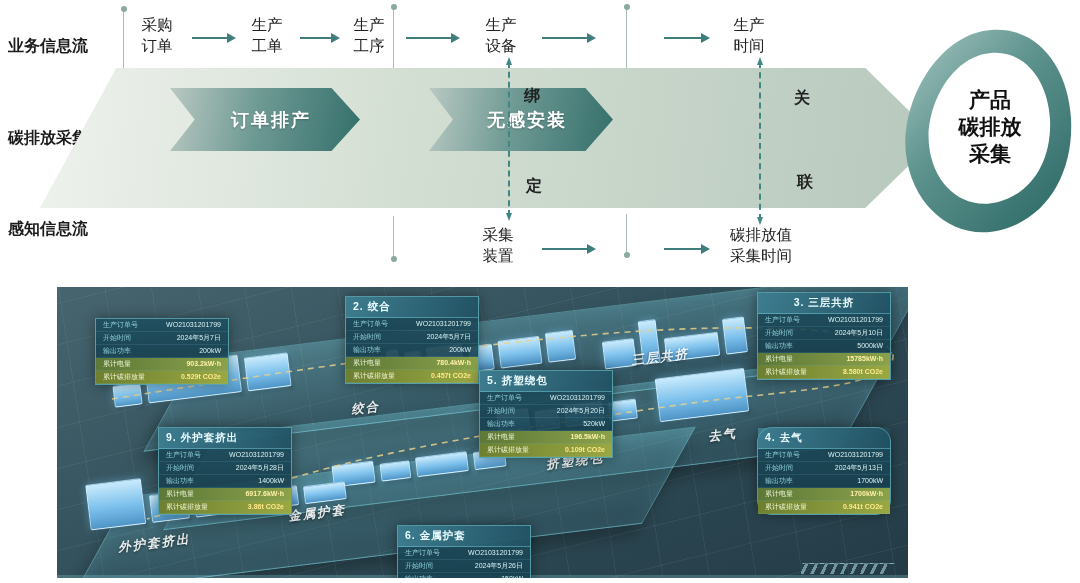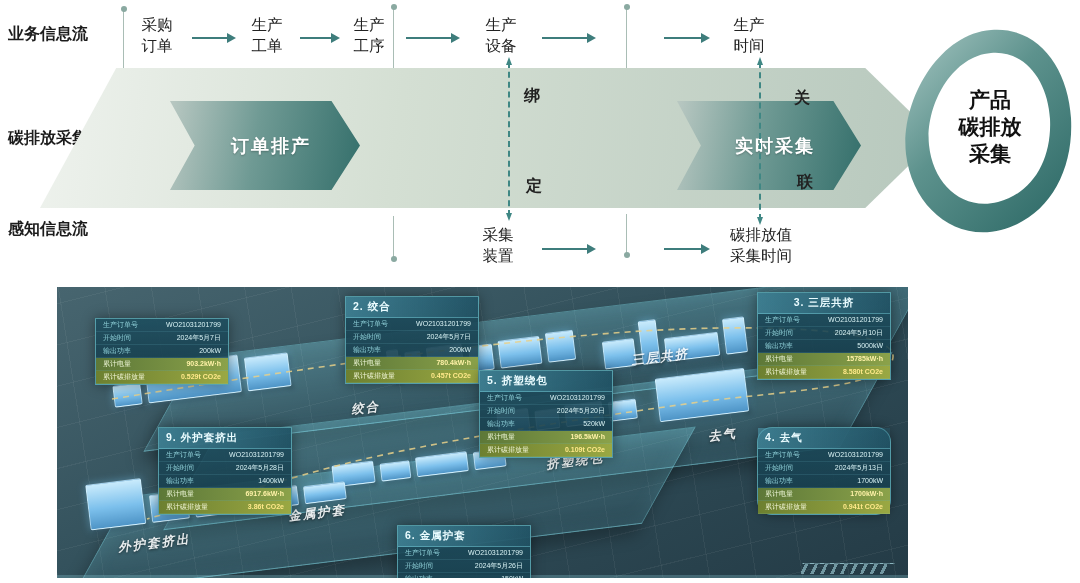--- a/index.html
+++ b/index.html
@@ -1,21 +1,21 @@
 <!DOCTYPE html>
 <html><head>
 <meta charset="utf-8">
 <style>
   html,body{margin:0;padding:0;background:#fff;}
   body{width:1080px;height:583px;position:relative;font-family:"Liberation Sans","DejaVu Sans",sans-serif;overflow:hidden;}
   .stage{position:absolute;inset:0;}
 
   
   .row-label{position:absolute;font-size:16px;font-weight:bold;color:#1c1c1c;white-space:nowrap;}
-  .lbl-business{left:8px;top:24px;font-family:Liberation Serif, serif;}
+  .lbl-business{left:8px;top:36px;font-family:Liberation Serif, serif;}
   .lbl-collection{left:8px;top:128px;}
   .lbl-perception{left:8px;top:219px;}
 
   .flow-item{position:absolute;font-size:15.5px;color:#222;line-height:21px;text-align:center;white-space:pre-line;}
   .fi0{left:128px;top:14px;width:58px;}
   .fi1{left:238px;top:14px;width:58px;}
   .fi2{left:340px;top:14px;width:58px;}
   .fi3{left:472px;top:14px;width:58px;}
   .fi4{left:720px;top:14px;width:58px;}
   .pi0{left:466px;top:224px;width:64px;}
@@ -48,21 +48,21 @@
   .conn-char{position:absolute;font-size:16px;font-weight:bold;color:#222;z-index:6;}
   .cc-bind1{left:524px;top:86px;}
   .cc-bind2{left:526px;top:176px;}
   .cc-link1{left:794px;top:88px;}
   .cc-link2{left:797px;top:172px;}
 
   .band{position:absolute;left:40px;top:68px;width:897px;height:140px;z-index:1;
     background:linear-gradient(97deg,#eef2ed 0%,#d4dfd3 40%,#b7c8bd 100%);
     clip-path:polygon(8.5% 0,92% 0,100% 50%,92% 100%,0 100%);
     filter:drop-shadow(3px 4px 4px rgba(90,110,100,0.25));}
-  .chevron{position:absolute;top:101px;height:89px;z-index:2;display:flex;align-items:center;justify-content:center;
+  .chevron{position:absolute;top:88px;height:63px;z-index:2;display:flex;align-items:center;justify-content:center;
     color:#fff;font-size:18px;font-weight:bold;letter-spacing:2px;padding-left:12px;box-sizing:border-box;
     background:linear-gradient(100deg,#b9c8c2 0%,#6f9a94 45%,#346f6b 100%);
     clip-path:polygon(0 0,85% 0,100% 50%,85% 100%,0 100%,13% 50%);
     text-shadow:0 1px 2px rgba(0,0,0,0.25);
     filter:drop-shadow(2px 3px 3px rgba(40,60,55,0.35));}
   .ch1{left:170px;width:190px;}
   .ch2{left:429px;width:184px;}
   .ch3{left:677px;width:184px;}
 
   .blob-svg{position:absolute;left:896px;top:22px;z-index:3;}
@@ -127,21 +127,21 @@
 
 <div class="stage">
 
   <div class="row-label lbl-business">业务信息流</div>
   <div class="row-label lbl-collection">碳排放采集业务流</div>
   <div class="row-label lbl-perception">感知信息流</div>
 
   <div class="band"></div>
 
   <div class="chevron ch1">订单排产</div>
-  <div class="chevron ch3">实时采集</div>
+  <div class="chevron ch2">无感安装</div>
 
   <div class="flow-item fi0">采购
 订单</div>
   <div class="flow-item fi1">生产
 工单</div>
   <div class="flow-item fi2">生产
 工序</div>
   <div class="flow-item fi3">生产
 设备</div>
   <div class="flow-item fi4">生产

